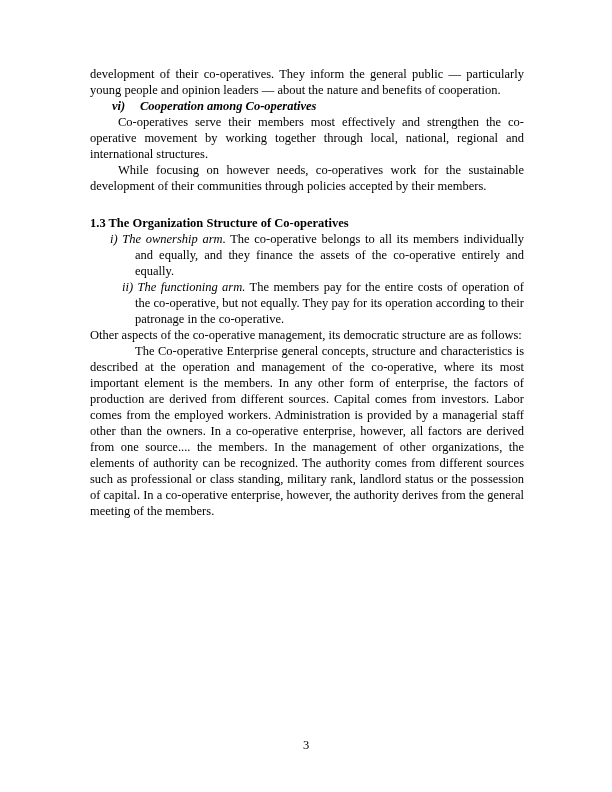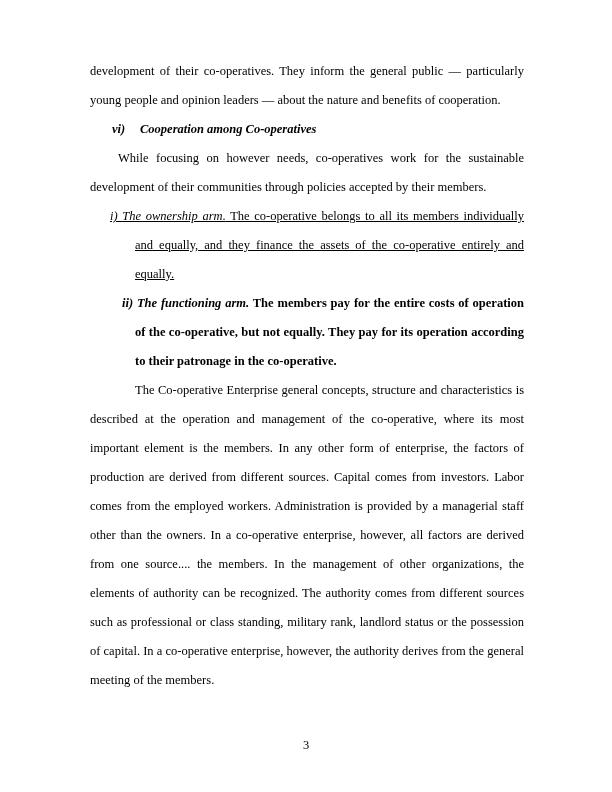--- a/index.html
+++ b/index.html
@@ -13,23 +13,23 @@
     height: 792px;
     background: #ffffff;
     font-family: "Liberation Serif", serif;
     font-size: 12.5px;
     color: #000000;
     overflow: hidden;
   }
   .content {
     position: absolute;
     left: 90px;
-    top: 57px;
+    top: 66px;
     width: 434px;
-    line-height: 29px;
+    line-height: 16px;
   }
   .content p {
     margin: 0;
     text-align: justify;
   }
   .p-indent {
     text-indent: 28px;
   }
   .h-item {
     font-weight: bold;
@@ -43,26 +43,24 @@
     font-style: italic;
   }
   .h-section {
     font-weight: bold;
     margin-top: 21px !important;
     text-align: left !important;
   }
   .list-i {
     padding-left: 45px;
     text-indent: -25px;
-    text-decoration: underline;
   }
   .list-ii {
     padding-left: 45px;
     text-indent: -13px;
-    font-weight: bold;
   }
   .lead-italic {
     font-style: italic;
   }
   .big-indent {
     text-indent: 45px;
   }
   .page-number {
     position: absolute;
     left: 0;
@@ -78,30 +76,33 @@
 <body>
 
 <div class="page">
 
   <div class="content">
 
     <p>development of their co-operatives. They inform the general public — particularly young people and opinion leaders — about the nature and benefits of cooperation.</p>
 
     <p class="h-item"><span class="h-label">vi)</span><span>Cooperation among Co-operatives</span></p>
 
+    <p class="p-indent">Co-operatives serve their members most effectively and strengthen the co-operative movement by working together through local, national, regional and international structures.</p>
 
 
     <p class="p-indent">While focusing on however needs, co-operatives work for the sustainable development of their communities through policies accepted by their members.</p>
 
+    <p class="h-section">1.3 The Organization Structure of Co-operatives</p>
 
 
     <p class="list-i"><span class="lead-italic">i) The ownership arm.</span><span> The co-operative belongs to all its members individually and equally, and they finance the assets of the co-operative entirely and equally.</span></p>
 
     <p class="list-ii"><span class="lead-italic">ii) The functioning arm.</span><span> The members pay for the entire costs of operation of the co-operative, but not equally. They pay for its operation according to their patronage in the co-operative.</span></p>
 
+    <p>Other aspects of the co-operative management, its democratic structure are as follows:</p>
 
     <p class="big-indent">The Co-operative Enterprise general concepts, structure and characteristics is described at the operation and management of the co-operative, where its most important element is the members. In any other form of enterprise, the factors of production are derived from different sources. Capital comes from investors. Labor comes from the employed workers. Administration is provided by a managerial staff other than the owners. In a co-operative enterprise, however, all factors are derived from one source.... the members. In the management of other organizations, the elements of authority can be recognized. The authority comes from different sources such as professional or class standing, military rank, landlord status or the possession of capital. In a co-operative enterprise, however, the authority derives from the general meeting of the members.</p>
 
   </div>
 
   <div class="page-number">3</div>
 
 </div>
 
 </body></html>

